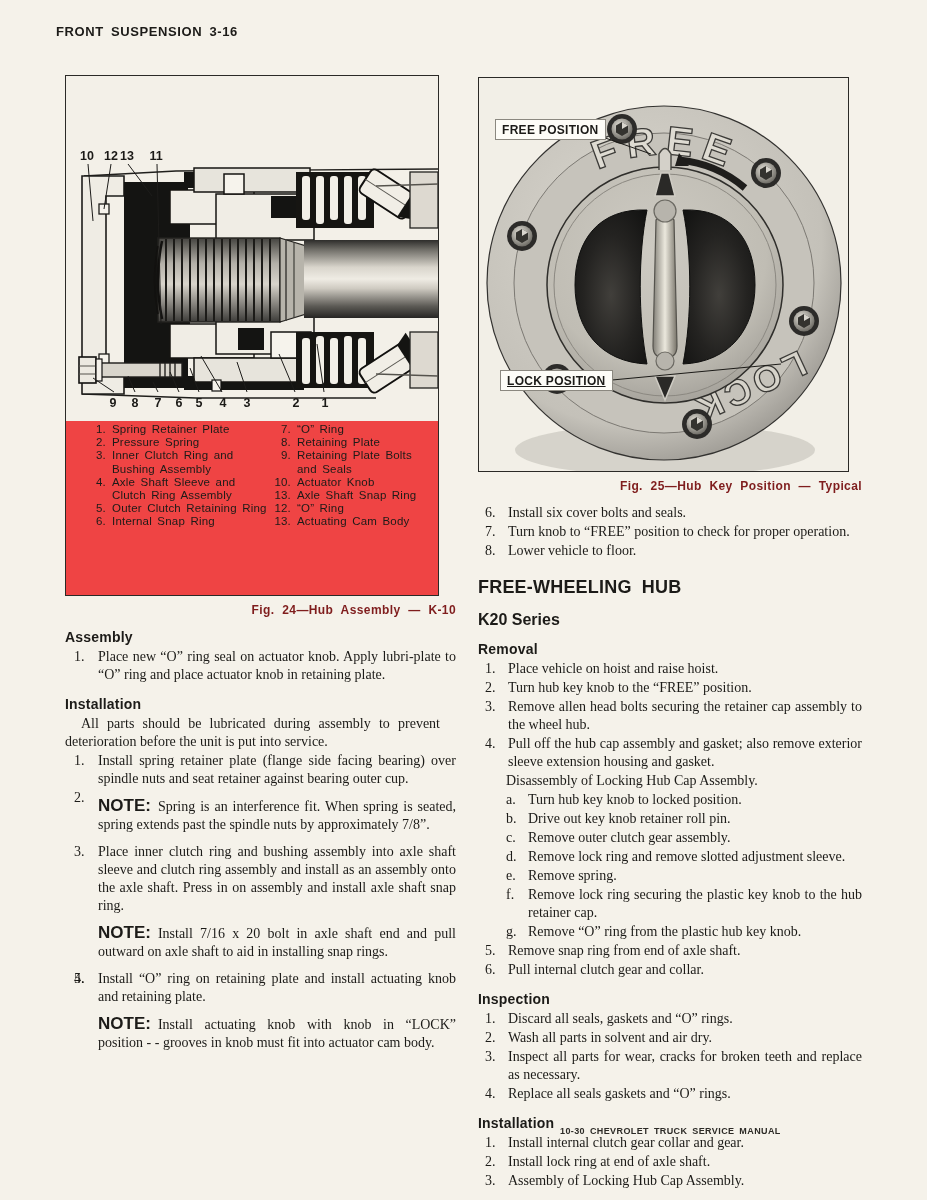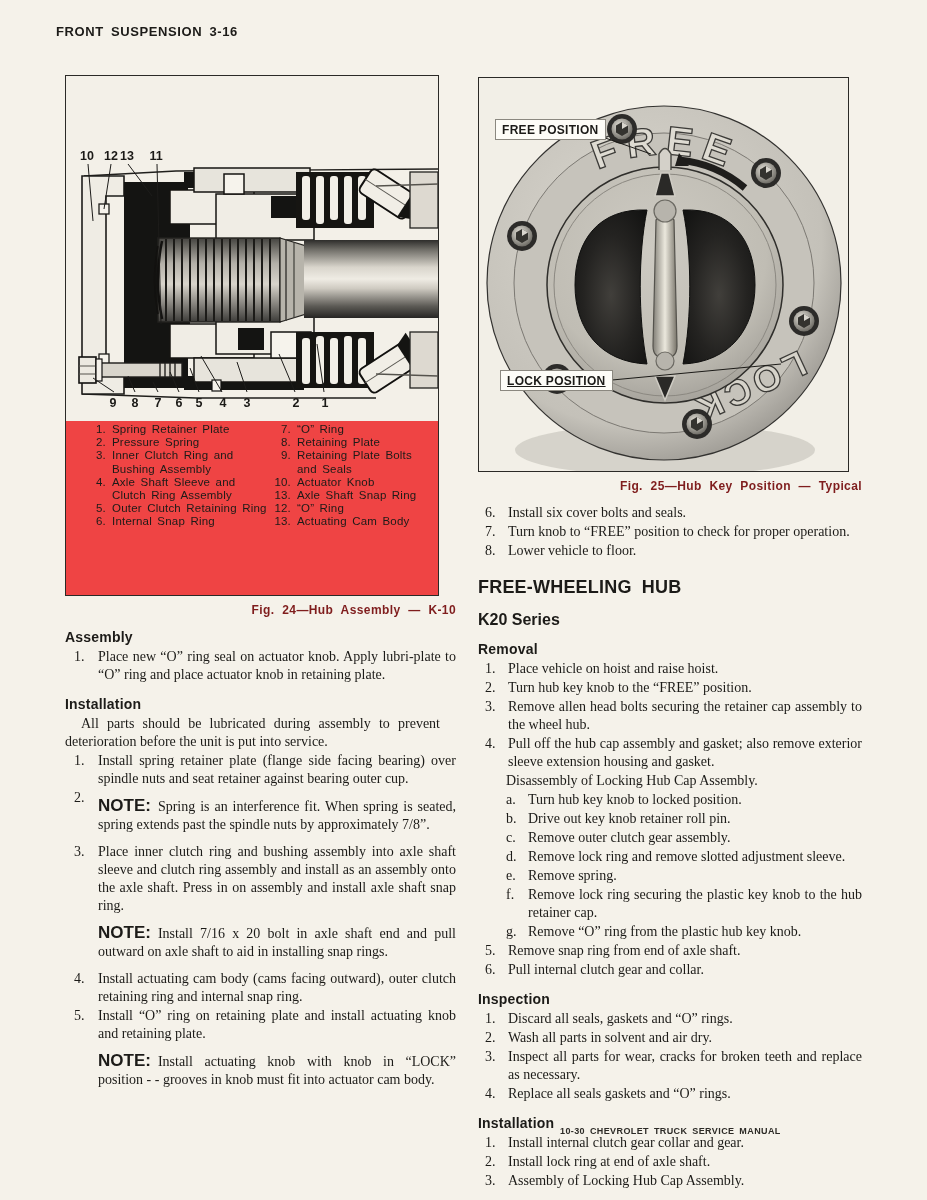--- a/index.html
+++ b/index.html
@@ -250,21 +250,21 @@
 
     <div class="h-sec">Installation</div>
     <div class="body-txt">
       <div class="intro">All parts should be lubricated during assembly to prevent deterioration before the unit is put into service.</div>
       <div id="installation-left-blocks">
           <div class="item"><span class="num">1.</span><span class="txt">Install spring retainer plate (flange side facing bearing) over spindle nuts and seat retainer against bearing outer cup.</span></div>
           <div class="item"><span class="num">2.</span></div>
           <div class="note"><span class="nlabel">NOTE:</span><span> Spring is an interference fit. When spring is seated, spring extends past the spindle nuts by approximately 7/8”.</span></div>
           <div class="item"><span class="num">3.</span><span class="txt">Place inner clutch ring and bushing assembly into axle shaft sleeve and clutch ring assembly and install as an assembly onto the axle shaft. Press in on assembly and install axle shaft snap ring.</span></div>
           <div class="note"><span class="nlabel">NOTE:</span><span> Install 7/16 x 20 bolt in axle shaft end and pull outward on axle shaft to aid in installing snap rings.</span></div>
-          <div class="item"><span class="num">4.</span><span class="txt">Install actuating cam body (cams facing outward), outer clutch retaining ring and internal snap ring.</span></div>
+          <div class="item"><span class="num">4.</span></div>
           <div class="item"><span class="num">5.</span><span class="txt">Install “O” ring on retaining plate and install actuating knob and retaining plate.</span></div>
           <div class="note"><span class="nlabel">NOTE:</span><span> Install actuating knob with knob in “LOCK” position - - grooves in knob must fit into actuator cam body.</span></div>
         </div>
     </div>
   </div>
 
   <div class="col-right">
     <div class="figbox fig25">
       <svg width="369" height="393" viewBox="0 0 369 393">
         <defs>

